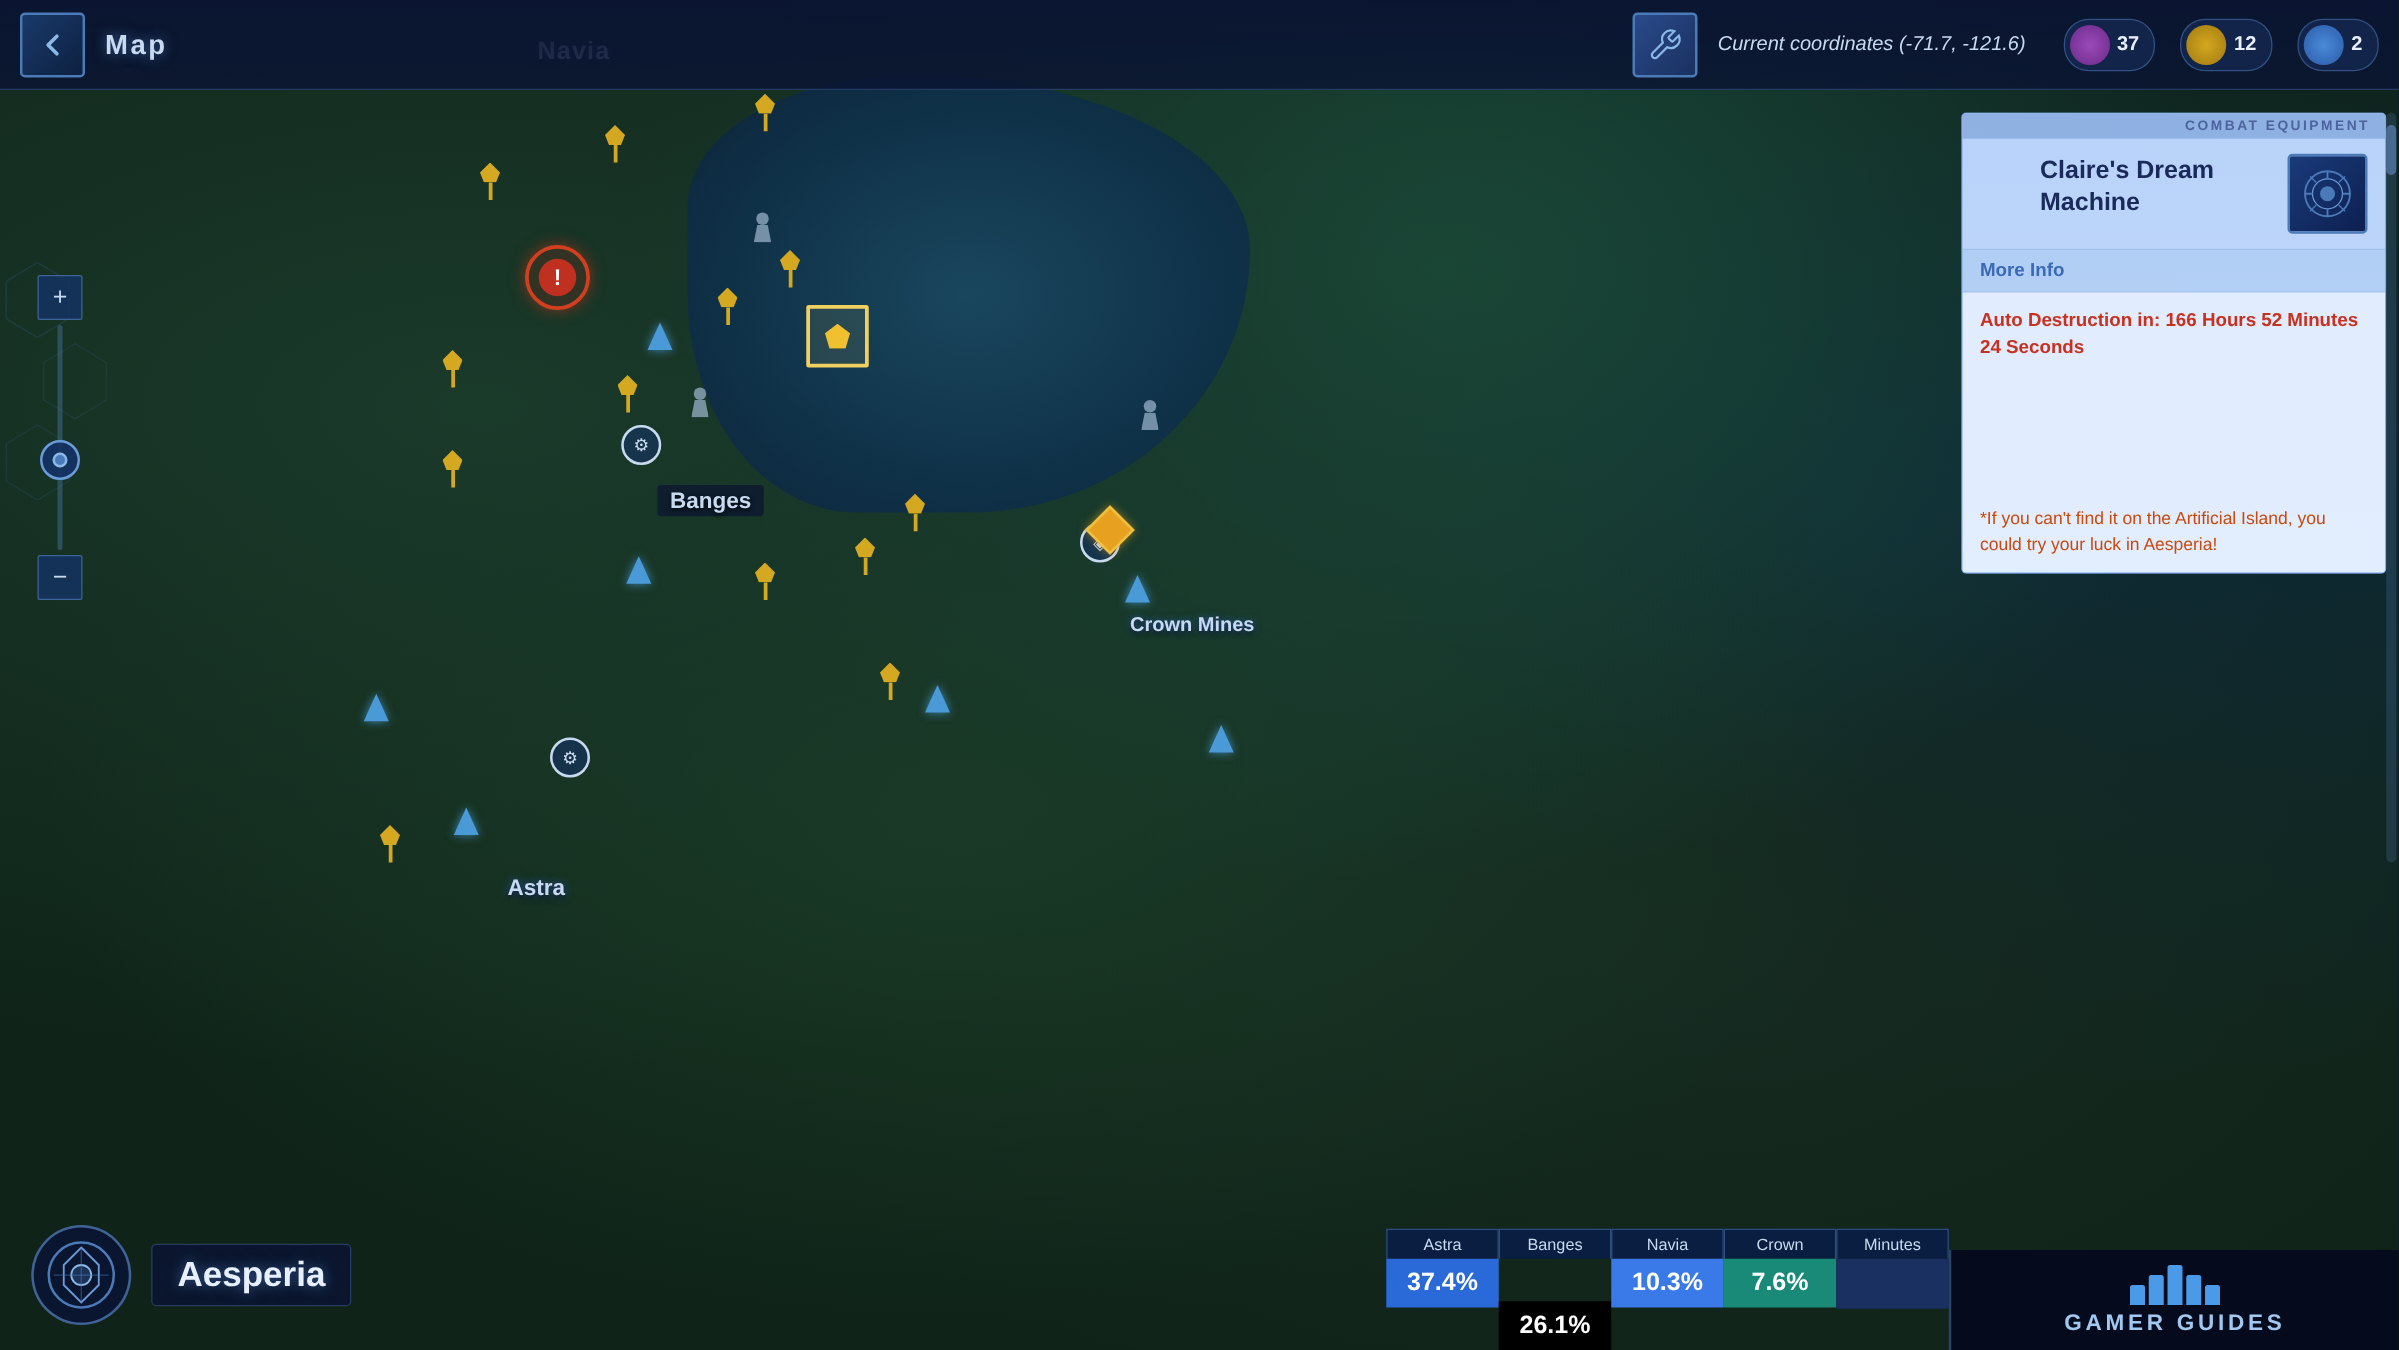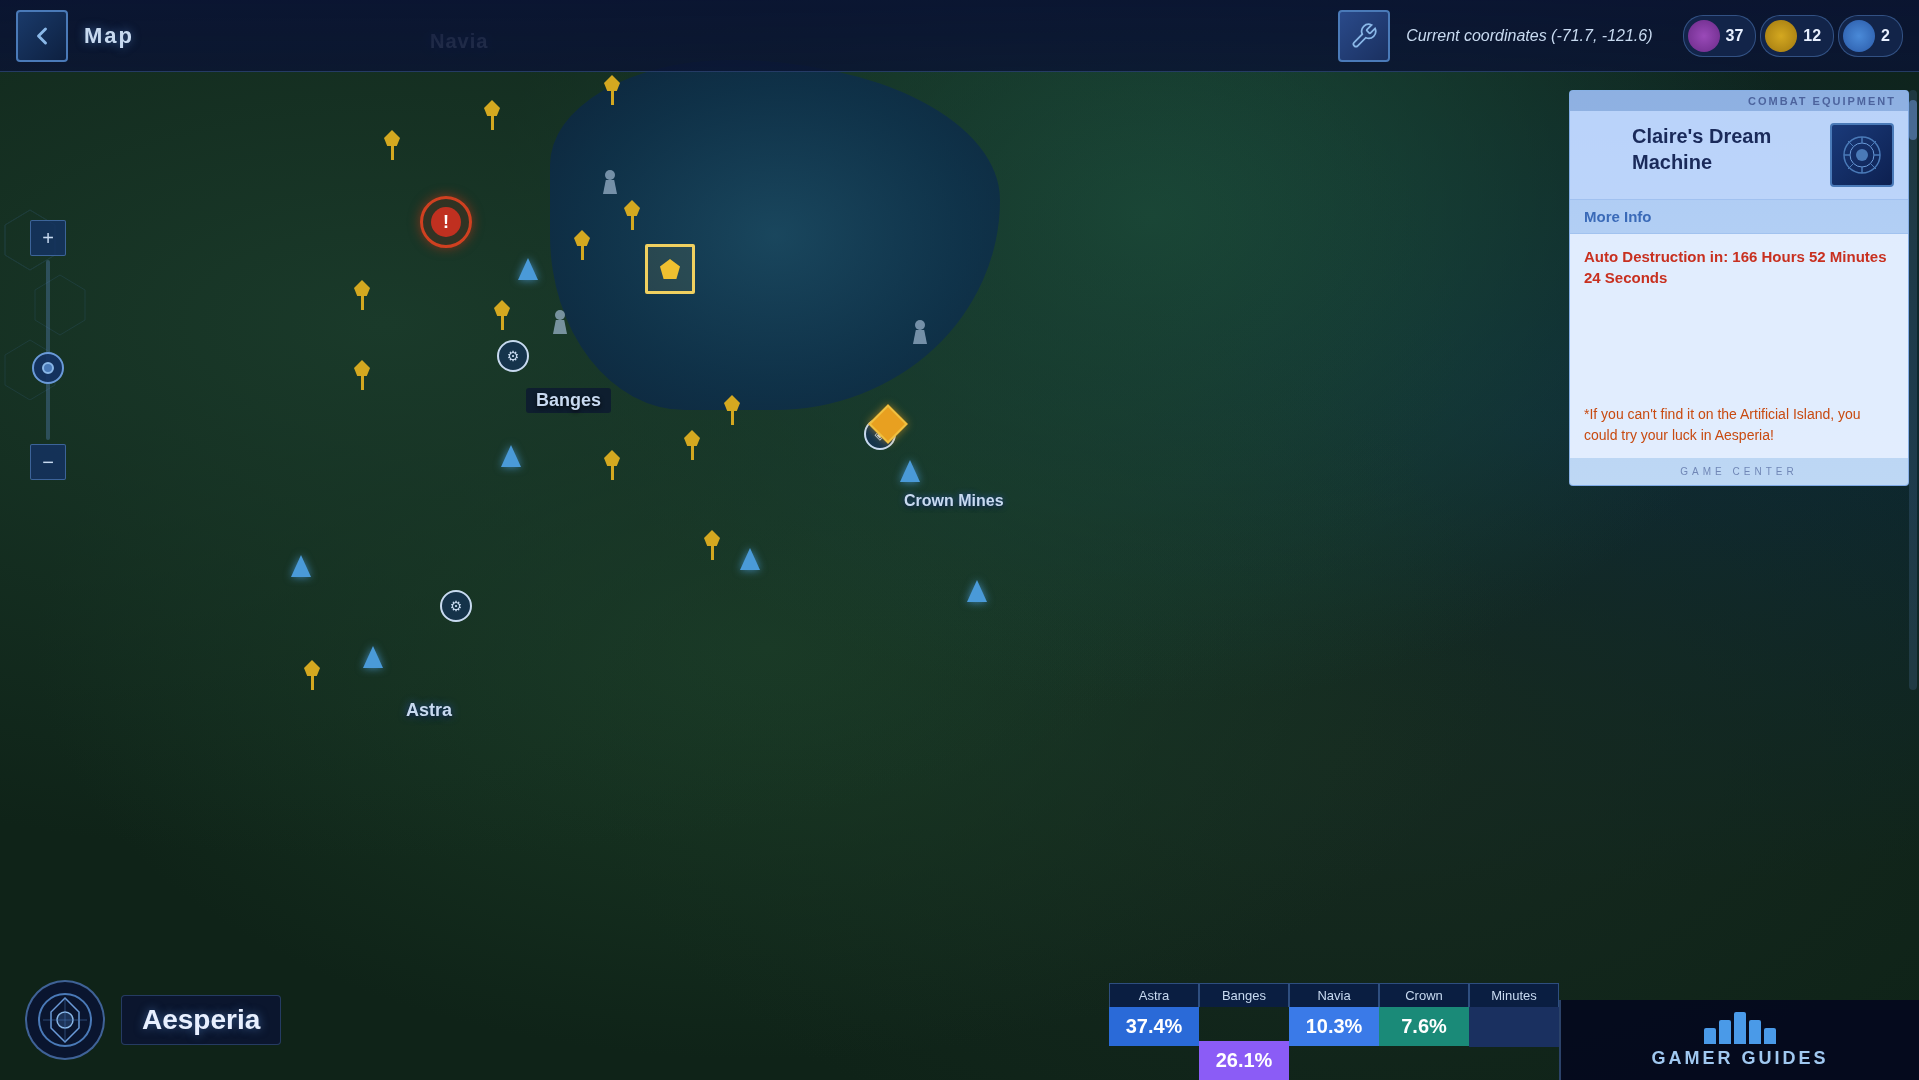--- a/index.html
+++ b/index.html
@@ -98,21 +98,21 @@
     .coordinates-text {
       color: #c8daf0;
       font-size: 16px;
       margin-right: 30px;
       font-style: italic;
     }
 
     
     .resource-counters {
       display: flex;
-      gap: 4px;
+      gap: 20px;
       align-items: center;
     }
 
     .resource-item {
       display: flex;
       align-items: center;
       background: rgba(20,40,80,0.8);
       border: 1px solid rgba(100,150,220,0.4);
       border-radius: 20px;
       padding: 4px 12px 4px 4px;
@@ -441,21 +441,21 @@
     .region-tab-pct {
       color: #fff;
       font-size: 20px;
       font-weight: bold;
       padding: 8px 16px;
       width: 100%;
       text-align: center;
     }
 
     .region-tab-pct.blue { background: #2a6ad8; }
-    .region-tab-pct.mid-blue { background: #8b5cf6; margin-top: 34px; }
+    .region-tab-pct.mid-blue { background: #000000; margin-top: 34px; }
     .region-tab-pct.light-blue { background: #3a7ae8; }
     .region-tab-pct.teal { background: #1a8a78; }
     .region-tab-pct.dark { background: #1a3060; }
 
     
     #gamer-guides {
       position: absolute;
       bottom: 0;
       right: 0;
       width: 360px;
@@ -903,23 +903,20 @@
   </div>
 
   <div class="panel-more-info">More Info</div>
 
   <div class="panel-content">
     <div class="panel-timer-text">Auto Destruction in: 166 Hours 52 Minutes 24 Seconds</div>
     <div style="height: 80px;"></div>
     <div class="panel-tip-text">*If you can't find it on the Artificial Island, you could try your luck in Aesperia!</div>
   </div>
 
-  <div class="panel-bottom">
-    <div class="panel-bottom-label">GAME CENTER</div>
-  </div>
 </div>
 
 <div class="panel-scrollbar">
   <div class="panel-scrollbar-thumb"></div>
 </div>
 
 <div id="region-indicator">
   <div class="region-icon">
     <svg width="60" height="60" viewBox="0 0 60 60">
       <circle cx="30" cy="30" r="26" stroke="#4a7ab8" stroke-width="2" fill="none"></circle>

